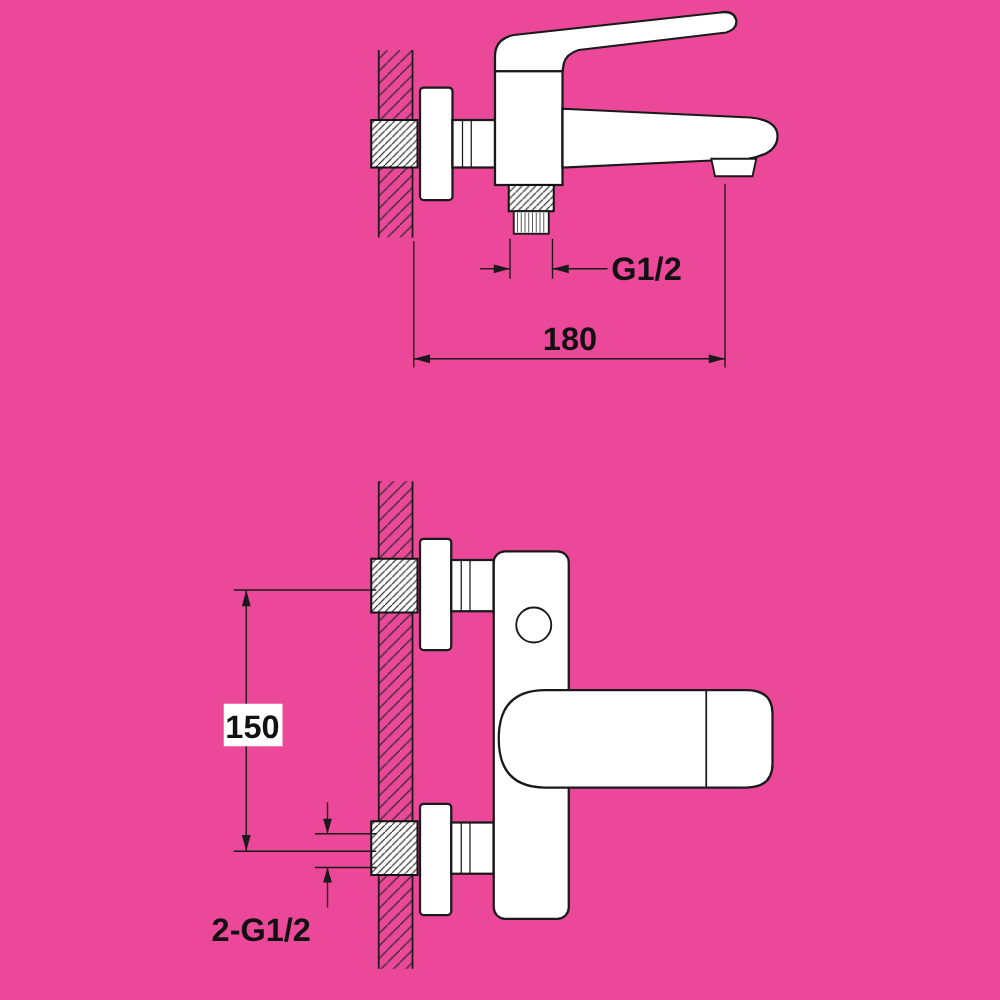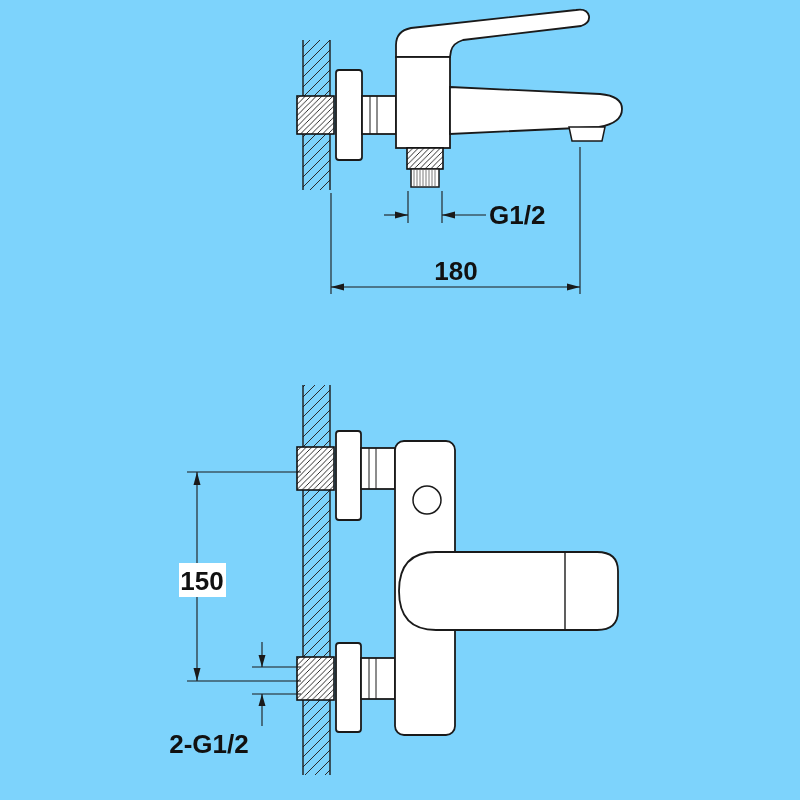--- a/index.html
+++ b/index.html
@@ -1,16 +1,16 @@
 <!DOCTYPE html>
 <html><head>
 <meta charset="utf-8">
 <style>
   html,body{margin:0;padding:0;background:#ffffff;width:800px;height:800px;overflow:hidden;}
-  .page{width:800px;height:800px;background:#7dd3fc;}
+  .page{width:800px;height:800px;background:#ec4899;}
   svg{display:block;}
   text.dim{font-family:"Liberation Sans","DejaVu Sans",sans-serif;font-weight:700;font-size:26px;fill:#111111;}
   .outline{fill:#ffffff;stroke:#1a1a1a;stroke-width:1.8;}
   .outline-thin{fill:#ffffff;stroke:#1a1a1a;stroke-width:1.5;}
   .dimline{stroke:#1a1a1a;stroke-width:1.1;fill:none;}
   .edge{stroke:#1a1a1a;stroke-width:1.4;}
   .arrow{fill:#1a1a1a;stroke:none;}
   .innerline{stroke:#1a1a1a;stroke-width:1;}
   .threadline{stroke:#444444;stroke-width:0.7;}
 </style>

